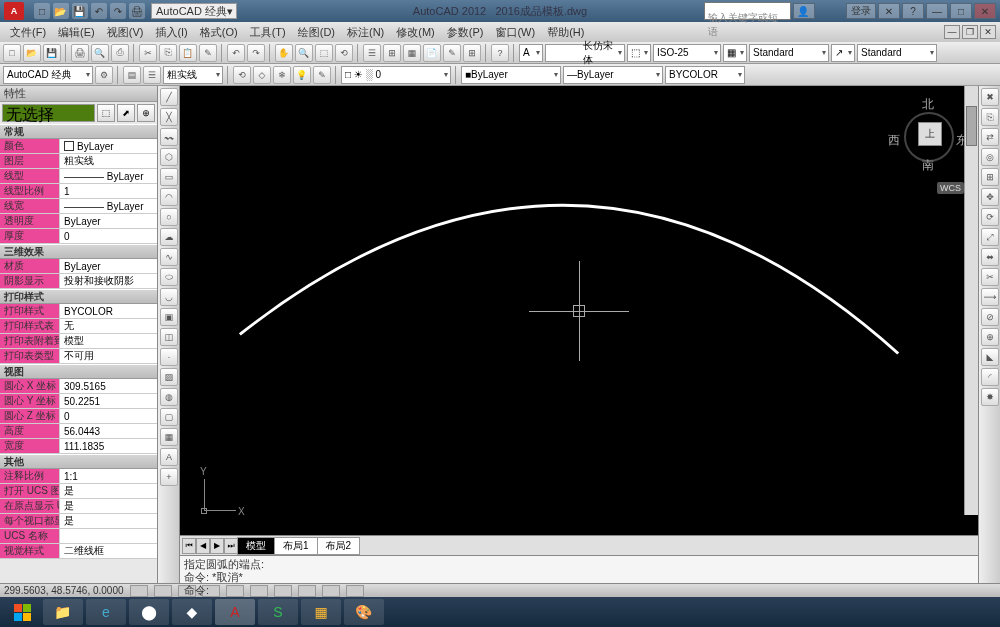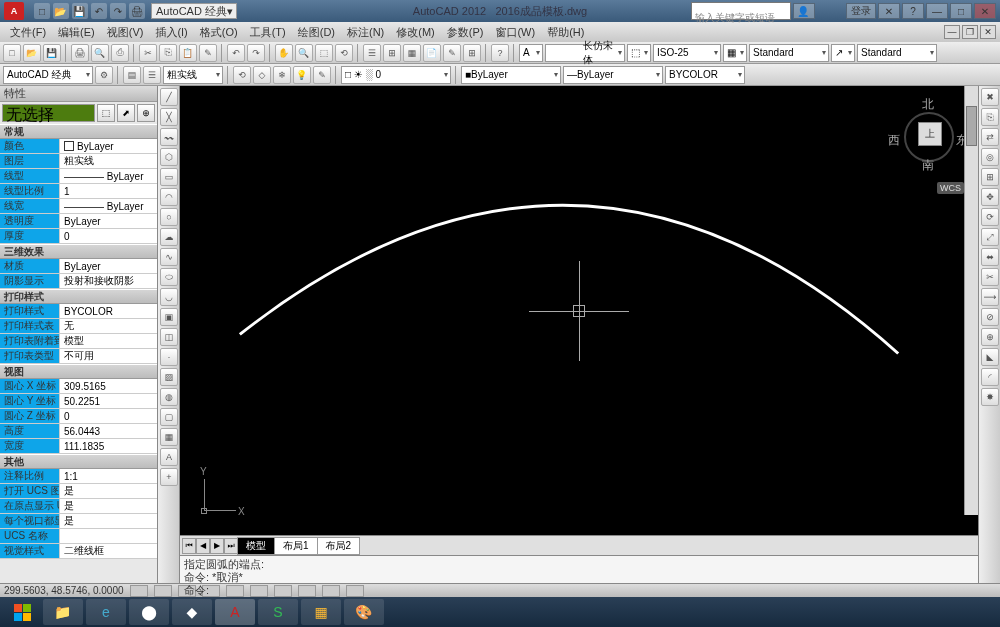--- a/index.html
+++ b/index.html
@@ -4,40 +4,40 @@
 <style>
 * { margin: 0; padding: 0; box-sizing: border-box; font-family: "Microsoft YaHei", Arial, sans-serif; }
 body { width: 1000px; height: 627px; background: #8b9db0; overflow: hidden; font-size: 11px; position: relative; }
 .titlebar { height: 22px; background: linear-gradient(#5a7a9a, #3a5a7a); display: flex; align-items: center; color: #333; position: relative; }
 .titlebar .logo { width: 20px; height: 18px; background: #c22; margin: 0 4px; border-radius: 2px; display:flex; align-items:center; justify-content:center; color:#fff; font-weight:bold; font-size:9px; }
 .titlebar .qat { display: flex; gap: 3px; padding: 0 6px; }
 .titlebar .qat span { width: 16px; height: 16px; background: rgba(255,255,255,.25); border-radius: 2px; display:flex; align-items:center; justify-content:center; font-size:10px; color:#333;}
 .workspace-dd { background: #eee; border: 1px solid #999; padding: 0 4px; font-size: 11px; height: 16px; display:flex; align-items:center; }
 .titlebar .title-center { position: absolute; left: 50%; transform: translateX(-50%); color: #334; font-size: 11px; }
 .titlebar .right-ctrl { position:absolute; right:4px; display:flex; gap:2px; align-items:center;}
-.titlebar .search-box { width:100px; height:16px; background:#fff; border:1px solid #777; font-size:10px; padding:8px 3px; color:#888;}
+.titlebar .search-box { width:87px; height:16px; background:#fff; border:1px solid #777; font-size:10px; padding:8px 3px; color:#888;}
 .titlebar .winbtn { width:22px; height:16px; background:rgba(255,255,255,.3); border:1px solid #567; display:flex; align-items:center; justify-content:center; font-size:10px;}
 .titlebar .winbtn.close { background:rgba(200,80,80,.6);}
 .menubar { height: 20px; background: linear-gradient(#e8e8e8,#c8c8c8); display: flex; align-items: center; padding: 0 4px; color:#333;}
 .menubar span { padding: 0 6px; font-size: 11px; }
 .menubar .mdi { margin-left:auto; display:flex; gap:2px;}
 .menubar .mdi div { width:16px; height:14px; border:1px solid #888; background:#ddd; display:flex; align-items:center; justify-content:center; font-size:9px;}
 .toolbar-row { height: 22px; background: linear-gradient(#eee,#ccc); border-bottom: 1px solid #999; display: flex; align-items: center; padding: 0 3px; gap: 2px;}
 .tb-btn { width: 18px; height: 18px; background: linear-gradient(#fff,#ddd); border: 1px solid #aaa; border-radius: 2px; display:flex; align-items:center; justify-content:center; font-size:9px; color:#555;}
 .tb-sep { width: 2px; height: 18px; border-left: 1px solid #999; margin: 0 2px;}
 .tb-dd { height: 18px; background: #fff; border: 1px solid #999; padding: 0 3px; font-size: 10px; display:flex; align-items:center; position:relative;}
 .tb-dd::after { content:"▾"; position:absolute; right:2px; font-size:8px; color:#555;}
 .main-area { display: flex; height: calc(627px - 22px - 20px - 22px - 22px - 14px - 30px); }
 .left-panel { width: 158px; background: #e8e8e8; border-right: 1px solid #888; display:flex; flex-direction:column;}
 .panel-title { height:16px; background:linear-gradient(#ddd,#bbb); border-bottom:1px solid #999; padding:0 4px; font-size:11px; color:#333; display:flex; align-items:center;}
 .panel-toolbar { height:22px; display:flex; align-items:center; padding:2px; gap:2px;}
 .panel-toolbar .sel { flex:1; height:18px; background:#4d7c0f; border:1px solid #999; font-size:16px; padding:0 3px;}
 .panel-toolbar .pbtn { width:18px; height:18px; border:1px solid #999; background:linear-gradient(#fff,#ddd); display:flex; align-items:center; justify-content:center; font-size:9px;}
 .prop-header { height:15px; background:linear-gradient(#d5d5d5,#bcbcbc); border-top:1px solid #fff; border-bottom:1px solid #999; padding:0 4px; font-size:10px; font-weight:bold; color:#333; display:flex; align-items:center;text-align:center;}
-.prop-row { height:15px; display:flex; border-bottom:1px solid #ccc; font-size:10px; background:#0ea5e9;}
+.prop-row { height:15px; display:flex; border-bottom:1px solid #ccc; font-size:10px; background:#ec4899;}
 .prop-row .k { width:60px; padding:0 4px; color:#333; border-right:1px solid #ccc; display:flex; align-items:center; overflow:hidden; white-space:nowrap;}
 .prop-row .v { flex:1; padding:0 4px; background:#fff; display:flex; align-items:center; overflow:hidden; white-space:nowrap;}
 .prop-row .v .swatch { width:10px; height:10px; border:1px solid #333; margin-right:3px; background:#fff;}
 .left-toolstrip { width: 22px; background: linear-gradient(to right,#eee,#ccc); border-right:1px solid #888; display:flex; flex-direction:column; gap:2px; padding:2px;}
 .left-toolstrip .tb-btn { width:18px; height:18px;}
 .canvas-wrap { flex:1; display:flex; flex-direction:column; position:relative;}
 .canvas { flex:1; background:#000; position:relative; overflow:hidden;}
 .right-toolstrip { width:22px; background:linear-gradient(to right,#eee,#ccc); border-left:1px solid #888; display:flex; flex-direction:column; gap:2px; padding:2px;}
 .viewcube { position:absolute; top:10px; right:10px; width:80px; height:90px; }
 .viewcube .dir { position:absolute; color:#aaa; font-size:12px;}

